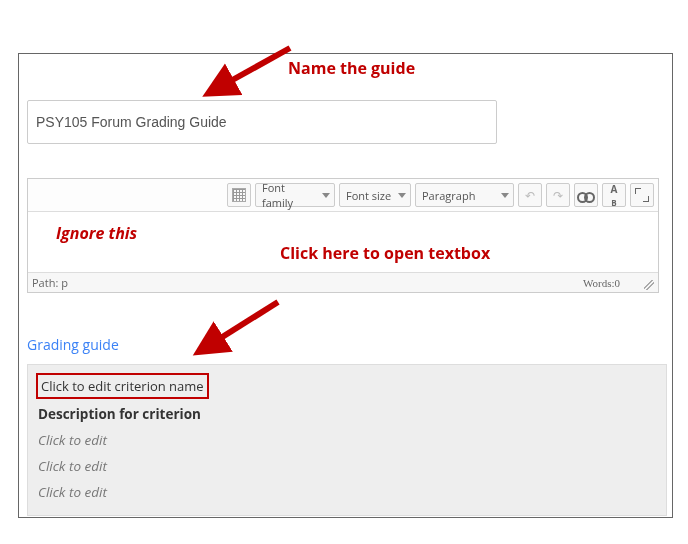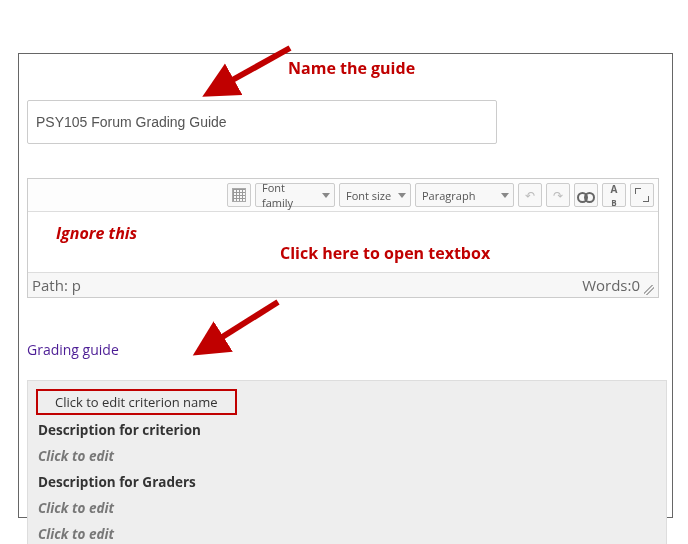--- a/index.html
+++ b/index.html
@@ -120,59 +120,58 @@
     margin-left:auto;
   }
   .editor-body {
     height: 60px;
     background: #fff;
     font-style: italic;
   }
   .editor-status {
     display:flex;
     justify-content:space-between;
-    font-size: 15px;
+    font-size: 11px;
     color: #666;
     padding: 2px 4px;
     border-top: 1px solid #ddd;
     background: #f7f7f7;
   }
   .resize-grip {
     width: 10px; height: 10px;
     background:
       linear-gradient(135deg, transparent 40%, #aaa 40%, #aaa 50%, transparent 50%, transparent 60%, #aaa 60%, #aaa 70%, transparent 70%);
     margin-left: 4px;
     align-self: flex-end;
   }
-  .editor-status .right { display:flex; align-items:flex-end; gap:0; }
+  .editor-status .right { display:flex; align-items:center; gap:20px;font-family:Liberation Serif, serif; }
 
   .section-label {
-    color: #4c1d95;
+    color: #3b82f6;
     font-size: 14px;
     margin-top: 42px;
-    margin-bottom: 21px;
+    margin-bottom: 10px;
   }
 
   .criterion-panel {
     width: 640px;
     background: #eeeeee;
     border: 1px solid #ddd;
     padding: 10px 10px 14px 10px;
   }
   .crit-name {
     display: inline-block;
   }
   .redbox {
     outline: 2px solid #c00000;
-    padding: 2px 17px;
+    padding: 2px 3px;
   }
   .crit-line {
     margin-top: 8px;
     font-size: 13.5px;
-    font-weight: bold;
   }
   .crit-strong { font-weight: 700; color: #333; }
   .crit-edit  { font-style: italic; color: #777; }
 
   .binoc {
     display:inline-block;
     position:relative;
     width:16px;height:14px;
   }
   .binoc::before, .binoc::after{
@@ -278,19 +277,18 @@
 
   
   <div class="section-label">Grading guide</div>
 
   <div class="criterion-panel">
     <span class="crit-name redbox">Click to edit criterion name</span>
 
     <div class="crit-line crit-strong">Description for criterion</div>
     <div class="crit-line crit-edit">Click to edit</div>
 
-    <div class="crit-line crit-strong">Description for Graders</div>
     <div class="crit-line crit-edit">Click to edit</div>
 
     <div class="crit-line crit-edit">Click to edit</div>
   </div>
 
 </div>
 
 </body></html>

